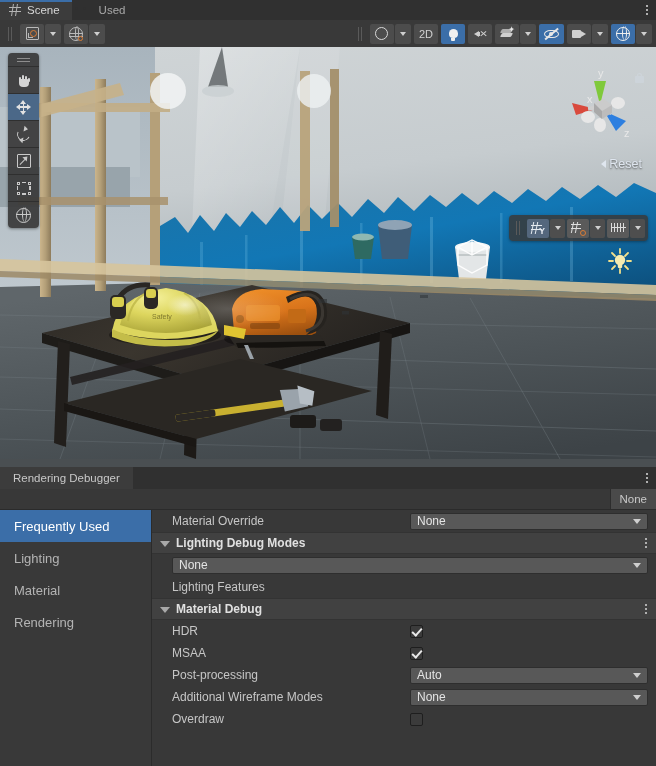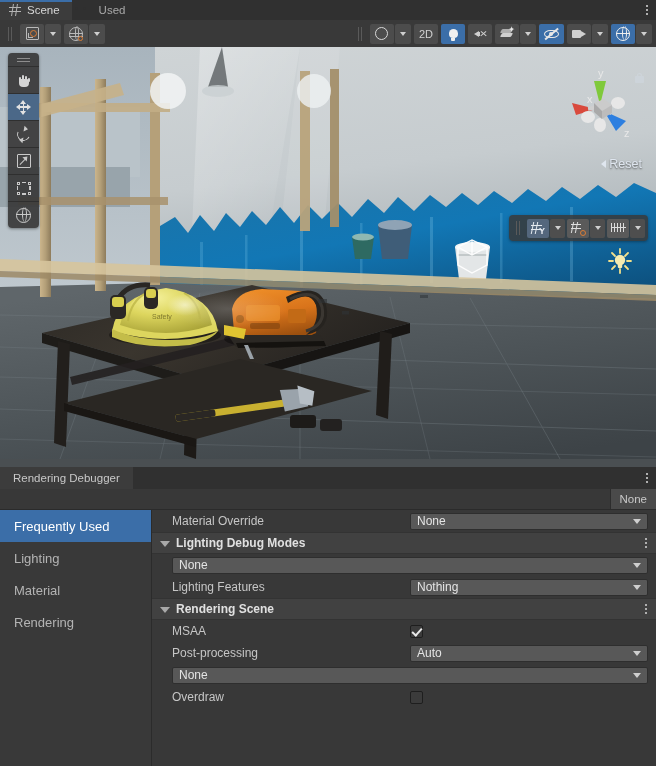--- a/index.html
+++ b/index.html
@@ -887,47 +887,48 @@
             </span>
         </div>
         <div class="prow">
           <span class="field">
             <span class="fv">None</span>
             <span class="fcaret"></span>
           </span>
         </div>
         <div class="prow">
           <span class="lbl">Lighting Features</span>
-          <span class="field">
-            <span class="fv">Nothing</span>
-            <span class="fcaret"></span>
-          </span>
         </div>
 
         <div class="sec-header">
           <span class="foldout"></span>
-          <span class="sec-title">Rendering Scene</span>
+          <span class="sec-title">Material Debug</span>
           <span class="sec-kebab">
               <i></i>
               <i></i>
               <i></i>
             </span>
+        </div>
+        <div class="prow">
+          <span class="lbl">HDR</span>
+          <span class="checkbox checked"></span>
         </div>
         <div class="prow">
           <span class="lbl">MSAA</span>
           <span class="checkbox checked"></span>
         </div>
         <div class="prow">
           <span class="lbl">Post-processing</span>
           <span class="field">
             <span class="fv">Auto</span>
             <span class="fcaret"></span>
           </span>
         </div>
         <div class="prow">
+          <span class="lbl">Additional Wireframe Modes</span>
           <span class="field">
             <span class="fv">None</span>
             <span class="fcaret"></span>
           </span>
         </div>
         <div class="prow">
           <span class="lbl">Overdraw</span>
           <span class="checkbox"></span>
         </div>
 

